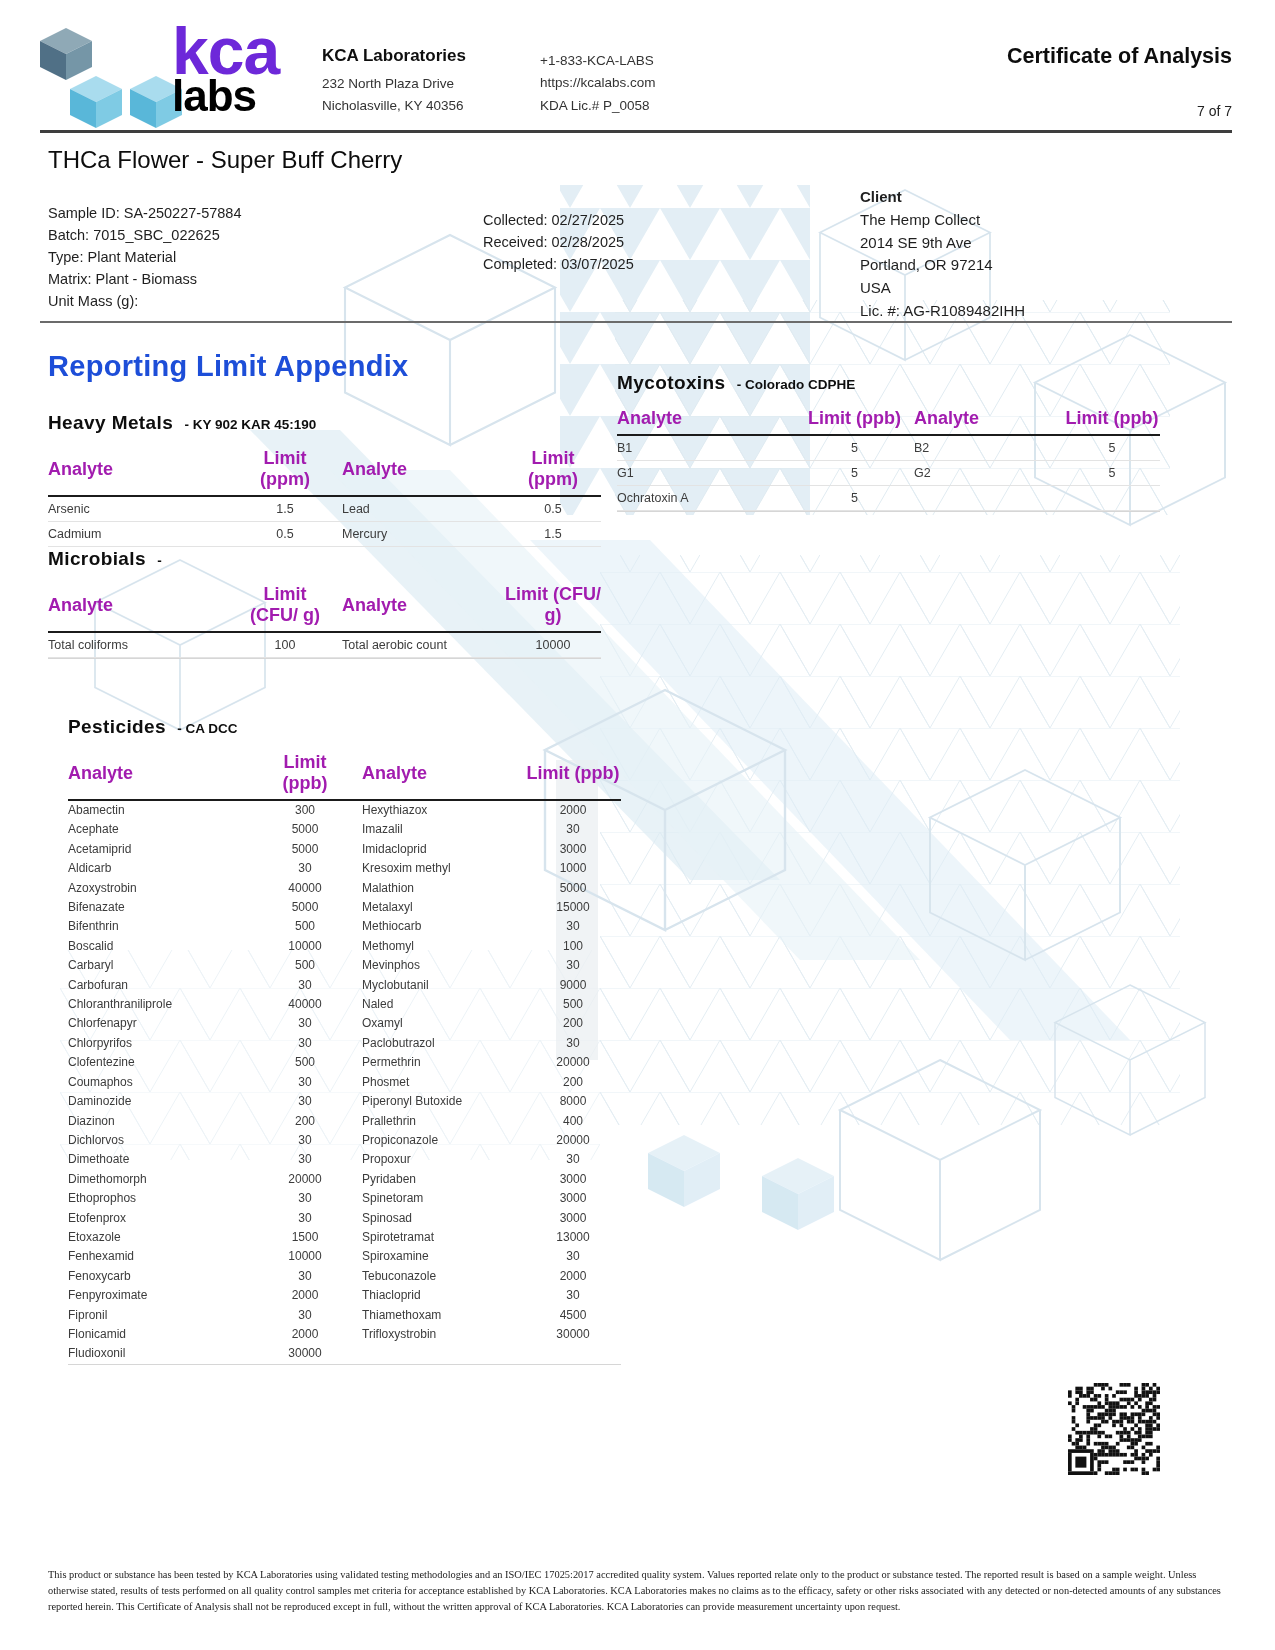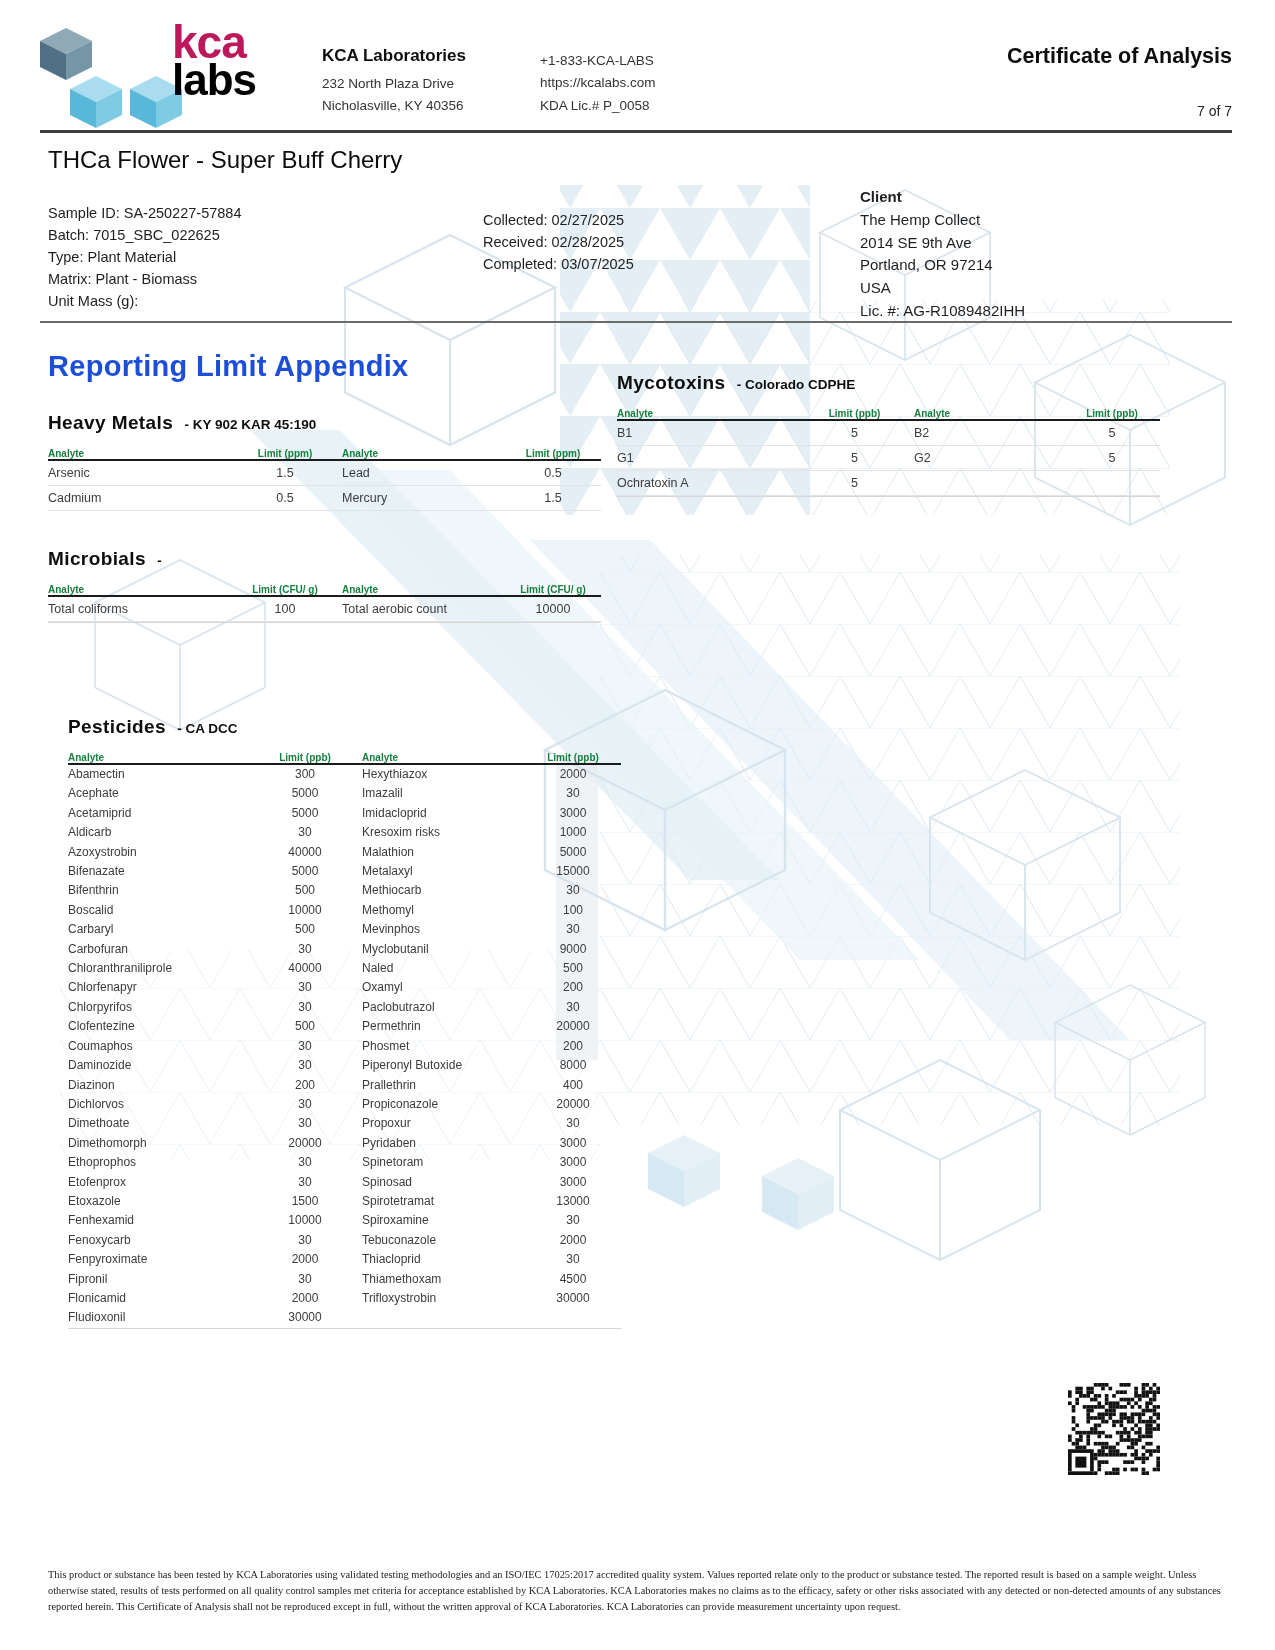--- a/index.html
+++ b/index.html
@@ -4,21 +4,21 @@
 <style>
   html,body{margin:0;padding:0;background:#fff;}
   .page{position:relative;width:1275px;height:1650px;background:#fff;overflow:hidden;
         font-family:"Liberation Sans",sans-serif;color:#1a1a1a;}
   .wm{position:absolute;left:0;top:0;z-index:0;pointer-events:none;}
   .layer{position:absolute;left:0;top:0;width:100%;height:100%;z-index:1;}
 
   
   .logo-svg{position:absolute;left:40px;top:26px;}
   .logo-text{position:absolute;left:172px;top:24px;line-height:.82;font-weight:800;letter-spacing:-1px;}
-  .logo-kca{font-size:46px;color:#be185d;}
+  .logo-kca{font-size:66px;color:#6d28d9;}
   .logo-labs{font-size:44px;color:#000000;}
   .hdr-lab{position:absolute;left:322px;top:46px;}
   .hdr-lab .name{font-size:17px;font-weight:700;color:#0e0e0e;margin-bottom:7px;}
   .hdr-lab .addr{font-size:13.5px;color:#333;line-height:1.6;}
   .hdr-contact{position:absolute;left:540px;top:50px;font-size:13.5px;color:#333;line-height:1.65;}
   .hdr-right{position:absolute;right:43px;top:44px;text-align:right;}
   .coa{font-size:21.5px;font-weight:700;color:#0d0d0d;}
   .page-num{font-size:14px;color:#222;margin-top:34px;}
   .hr1{position:absolute;left:40px;top:130px;width:1192px;height:3px;background:#3e3e3e;}
   .hr2{position:absolute;left:40px;top:321px;width:1192px;height:2px;background:#6b6b6b;}
@@ -30,21 +30,21 @@
   .client .lbl{font-weight:700;}
 
   .appendix-title{position:absolute;left:48px;top:350px;font-size:29px;font-weight:800;letter-spacing:.3px;color:#1d4ed8;}
 
   .section{position:absolute;}
   .sec-head{margin:0 0 14px 0;}
   .sec-name{font-size:19px;font-weight:700;color:#0e0e0e;letter-spacing:.4px;}
   .sec-method{font-size:13.5px;font-weight:700;color:#0e0e0e;margin-left:6px;}
 
   .rl-table .trow{display:grid;grid-template-columns:var(--gc);align-items:center;}
-  .th{font-size:10px;font-weight:700;color:#15803d;}
+  .th{font-size:18px;font-weight:700;color:#a21caf;padding-bottom:5px;}
   .trow.thead{border-bottom:2px solid #1b1b1b;}
   .td{font-size:12.5px;color:#3c3c3c;line-height:20px;padding:2px 0;}
   .c1,.c4{text-align:center;}
   .c0,.c3{text-align:left;}
   .rowlines .trow:not(.thead){border-bottom:1px solid #e3e3e3;}
   .rl-table.bordered{border-bottom:1px solid #d6d6d6;}
   .rl-table.compact .td{font-size:12px;line-height:19.4px;padding:0;}
 
   .qr{position:absolute;left:1068px;top:1383px;width:92px;height:92px;}
   .footer{position:absolute;left:48px;top:1567px;width:1187px;font-size:10.4px;line-height:1.52;color:#1c1c1c;font-family:Liberation Serif, serif;}
@@ -286,21 +286,21 @@
             <div class="td c0">Acetamiprid</div>
             <div class="td c1">5000</div>
             <div class="sp"></div>
             <div class="td c3">Imidacloprid</div>
             <div class="td c4">3000</div>
           </div>
           <div class="trow">
             <div class="td c0">Aldicarb</div>
             <div class="td c1">30</div>
             <div class="sp"></div>
-            <div class="td c3">Kresoxim risks</div>
+            <div class="td c3">Kresoxim methyl</div>
             <div class="td c4">1000</div>
           </div>
           <div class="trow">
             <div class="td c0">Azoxystrobin</div>
             <div class="td c1">40000</div>
             <div class="sp"></div>
             <div class="td c3">Malathion</div>
             <div class="td c4">5000</div>
           </div>
           <div class="trow">

